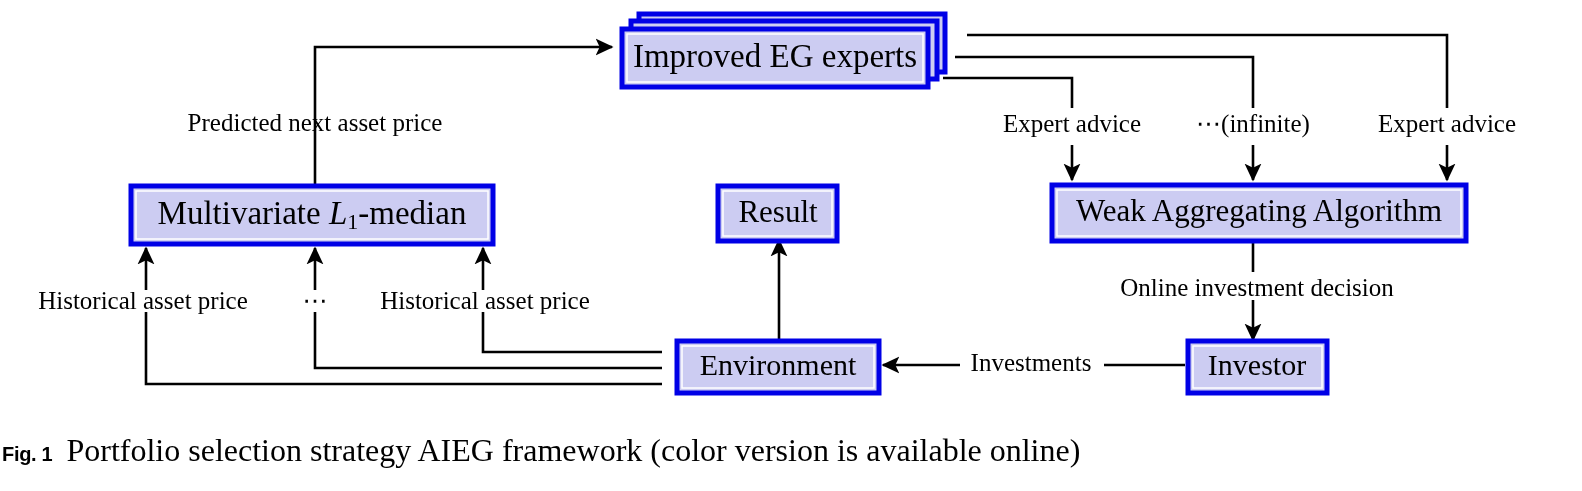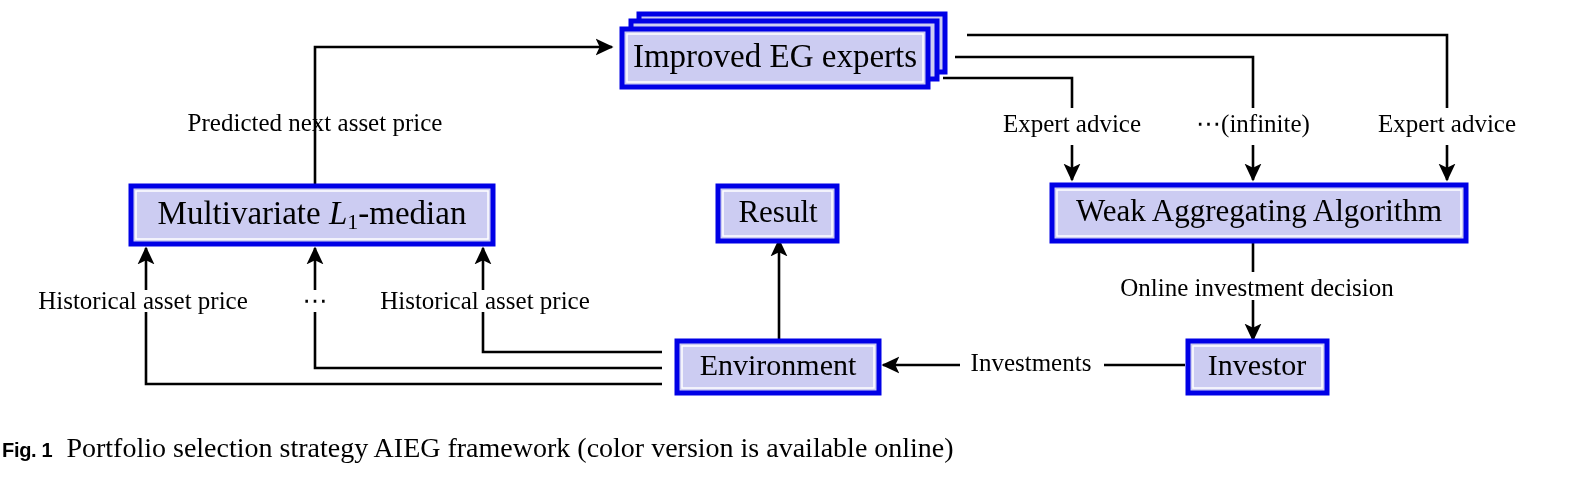--- a/index.html
+++ b/index.html
@@ -52,21 +52,21 @@
   }
   .caption-tag {
     font-family: "Liberation Sans", "DejaVu Sans", sans-serif;
     font-weight: bold;
     font-size: 20px;
     color: #000000;
     letter-spacing: -0.3px;
   }
   .caption-text {
     font-family: "Liberation Serif", "DejaVu Serif", serif;
-    font-size: 28px;
+    font-size: 32px;
     color: #000000;
     margin-left: 14px;
     text-align: center;
   }
 </style>
 </head>
 <body>
 
 <div id="figure-root">
 

